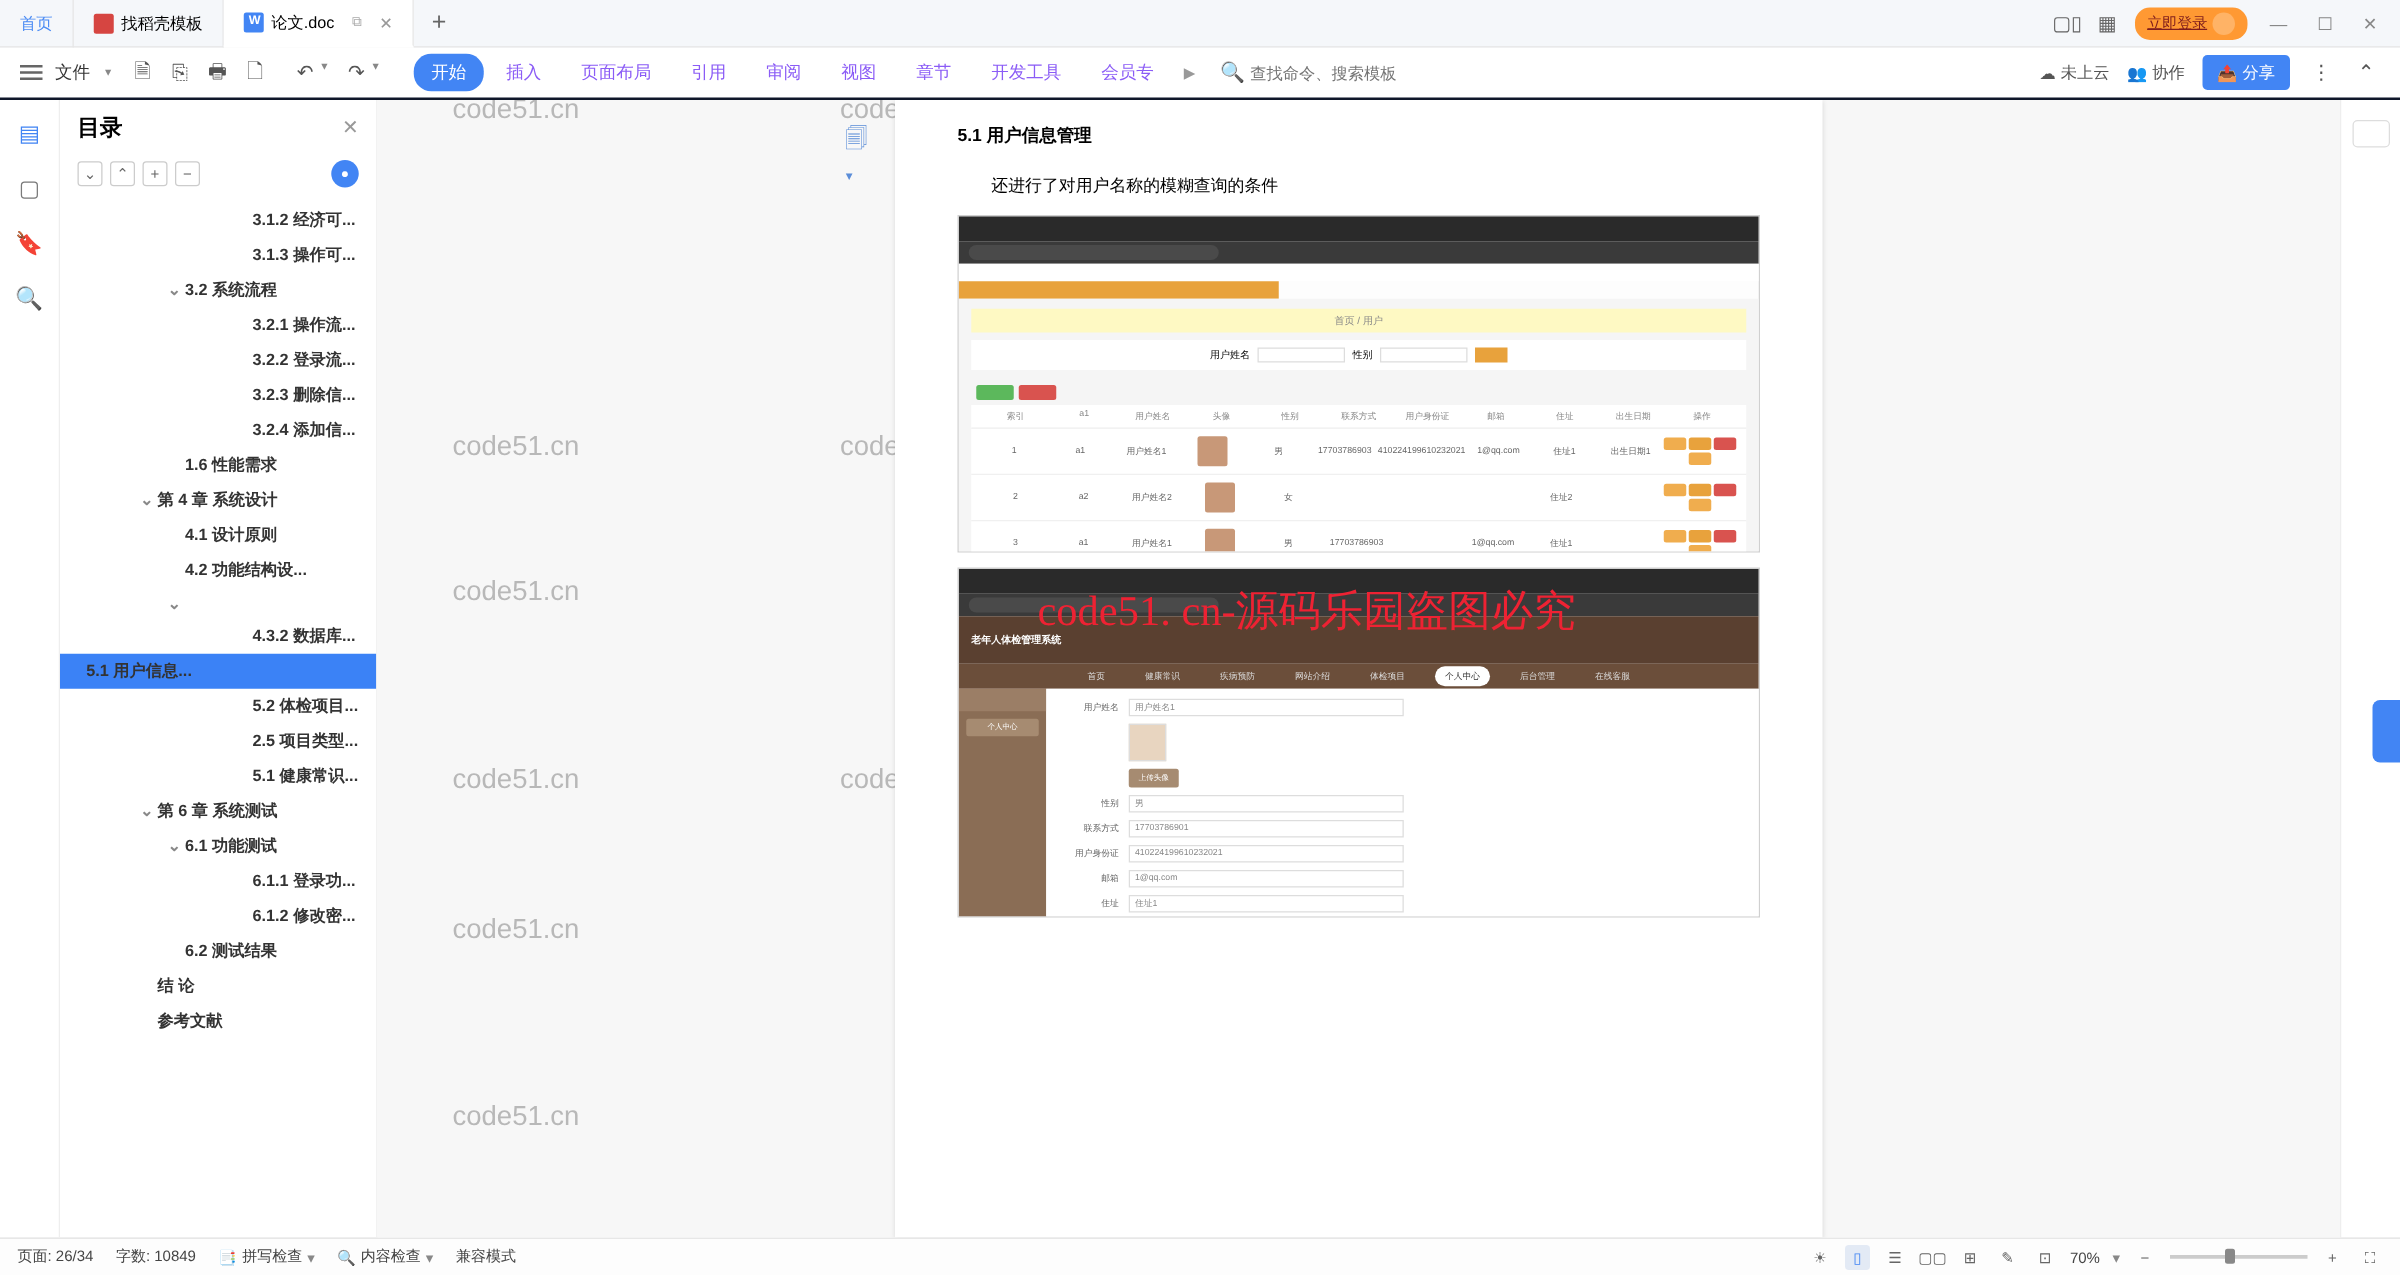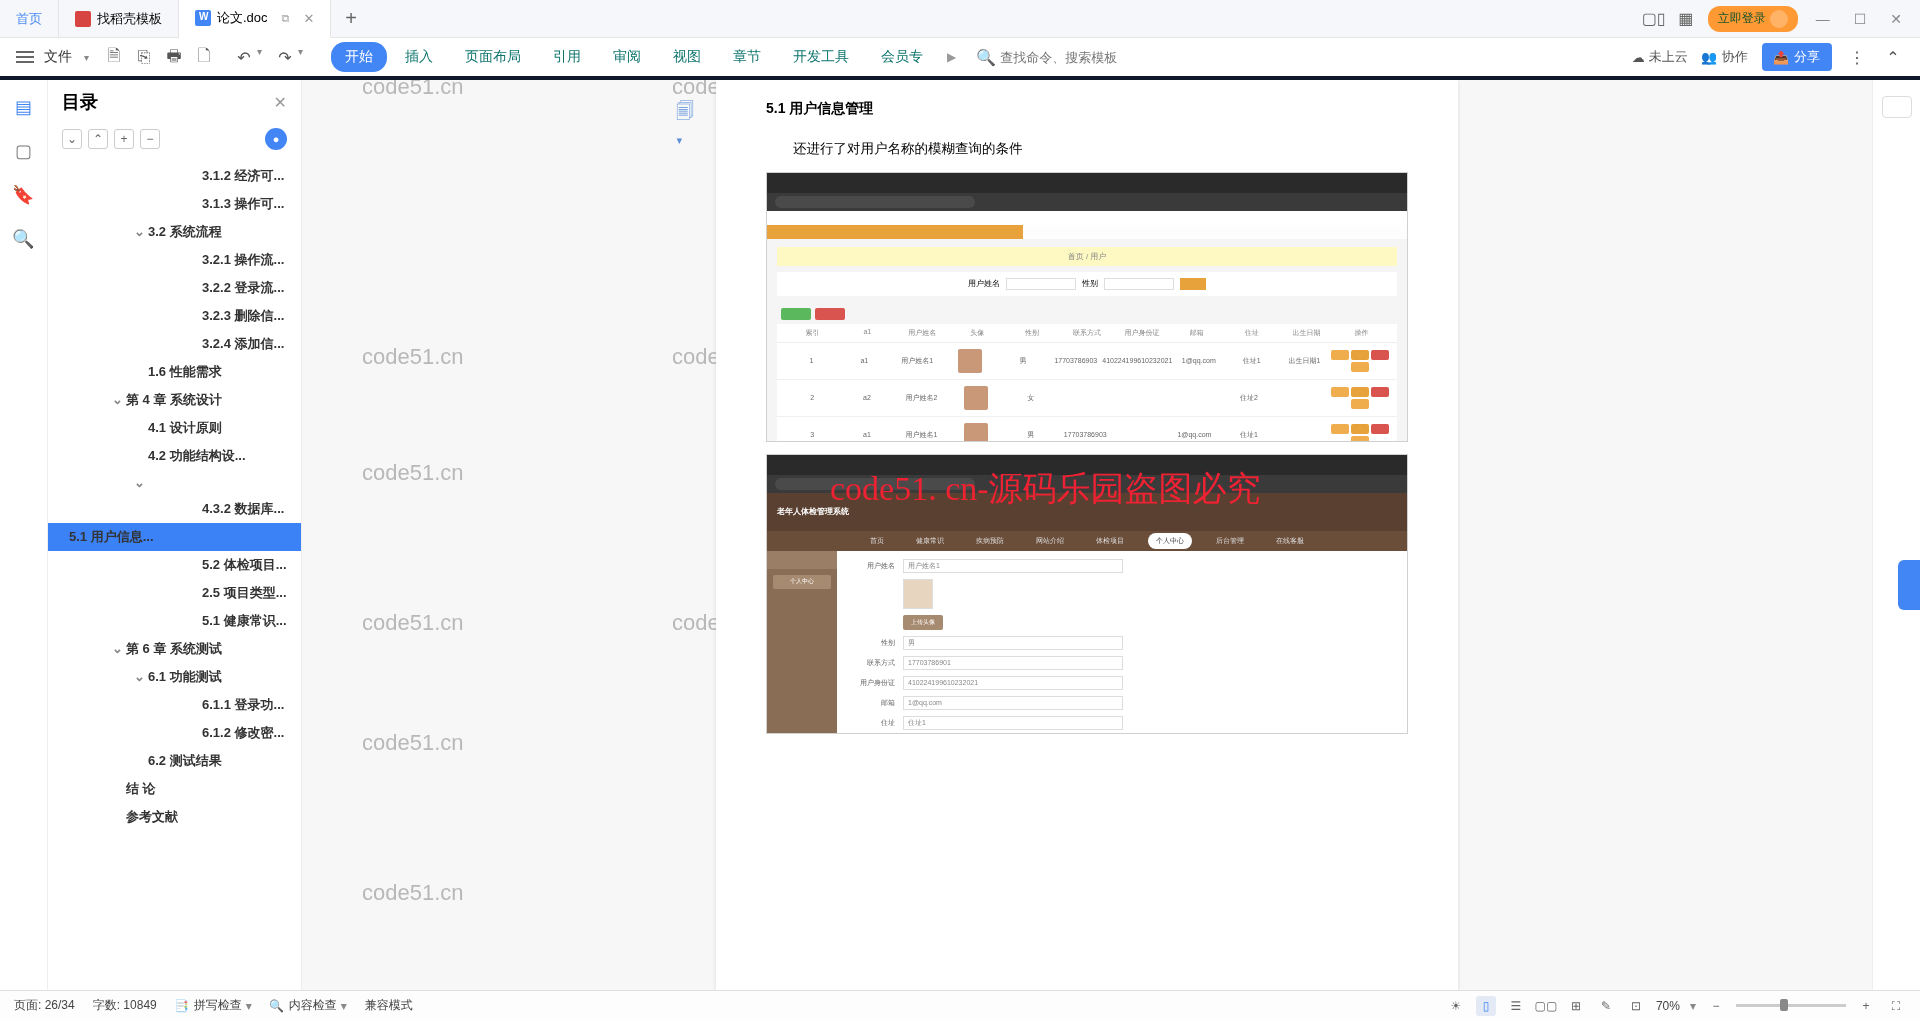--- a/index.html
+++ b/index.html
@@ -12,34 +12,34 @@
 .tab.active { background: #fff; border-bottom: 2px solid #fff; margin-bottom: -1px; }
 .tab-icon { width: 16px; height: 16px; display: inline-block; }
 .tab-icon.red { background: #d64541; border-radius: 2px; }
 .tab-icon.blue { background: #4285f4; border-radius: 2px; position: relative; }
 .tab-icon.blue::after { content: "W"; color: #fff; font-size: 10px; position: absolute; left: 4px; top: 1px; font-weight: bold; }
 .tab .close { margin-left: 8px; color: #999; }
 .tab .win-icon { margin-left: 8px; color: #aaa; font-size: 11px; }
 .add-tab { padding: 0 14px; color: #666; font-size: 20px; cursor: pointer; }
 .title-right { margin-left: auto; display: flex; align-items: center; gap: 12px; padding-right: 12px; }
 .title-icon { width: 20px; height: 20px; color: #666; cursor: pointer; display: flex; align-items: center; justify-content: center; }
-.login-btn { background: #ff9933; color: #14532d; padding: 4px 10px; border-radius: 12px; font-size: 12px; display: flex; align-items: center; gap: 4px; }
+.login-btn { background: #ff9933; color: #7f1d1d; padding: 4px 10px; border-radius: 12px; font-size: 12px; display: flex; align-items: center; gap: 4px; text-decoration: underline; }
 .login-btn .avatar-ico { width: 18px; height: 18px; background: #ffb366; border-radius: 50%; }
 .win-ctrl { color: #888; font-size: 14px; padding: 0 6px; cursor: pointer; }
 
 
-.ribbon { height: 42px; display: flex; align-items: center; border-bottom: 4px solid #0f172a; padding: 0 16px; gap: 4px; }
+.ribbon { height: 42px; display: flex; align-items: center; border-bottom: 2px solid #0f172a; padding: 0 16px; gap: 4px; }
 .rb-menu { width: 18px; display: flex; flex-direction: column; gap: 3px; margin-right: 6px; cursor: pointer; }
 .rb-menu span { height: 2px; background: #666; }
 .rb-file { font-size: 14px; color: #333; margin-right: 8px; cursor: pointer; }
 .rb-dd { font-size: 10px; color: #888; margin-right: 10px; }
 .rb-qa { display: flex; gap: 8px; margin-right: 14px; }
 .rb-qa-ico { width: 22px; height: 22px; color: #555; display: flex; align-items: center; justify-content: center; cursor: pointer; font-size: 16px; }
 .rb-undo { display: flex; gap: 2px; margin-right: 14px; }
-.rb-tab { padding: 6px 14px; font-size: 14px; color: #0f766e; cursor: pointer; border-radius: 14px; }
+.rb-tab { padding: 6px 14px; font-size: 14px; color: #8b5cf6; cursor: pointer; border-radius: 14px; }
 .rb-tab.active { background: #4285f4; color: #fff; }
 .rb-arrow { color: #999; font-size: 12px; padding: 0 6px; cursor: pointer; }
 .rb-search { display: flex; align-items: center; gap: 4px; margin-left: 10px; }
 .rb-search input { border: none; outline: none; font-size: 13px; width: 160px; color: #999; }
 .rb-search-ico { color: #999; }
 .ribbon-right { margin-left: auto; display: flex; align-items: center; gap: 14px; }
 .rb-action { display: flex; align-items: center; gap: 4px; font-size: 13px; color: #555; cursor: pointer; }
 .rb-share { background: #4285f4; color: #fff; padding: 5px 12px; border-radius: 4px; font-size: 13px; display: flex; align-items: center; gap: 4px; }
 
 

